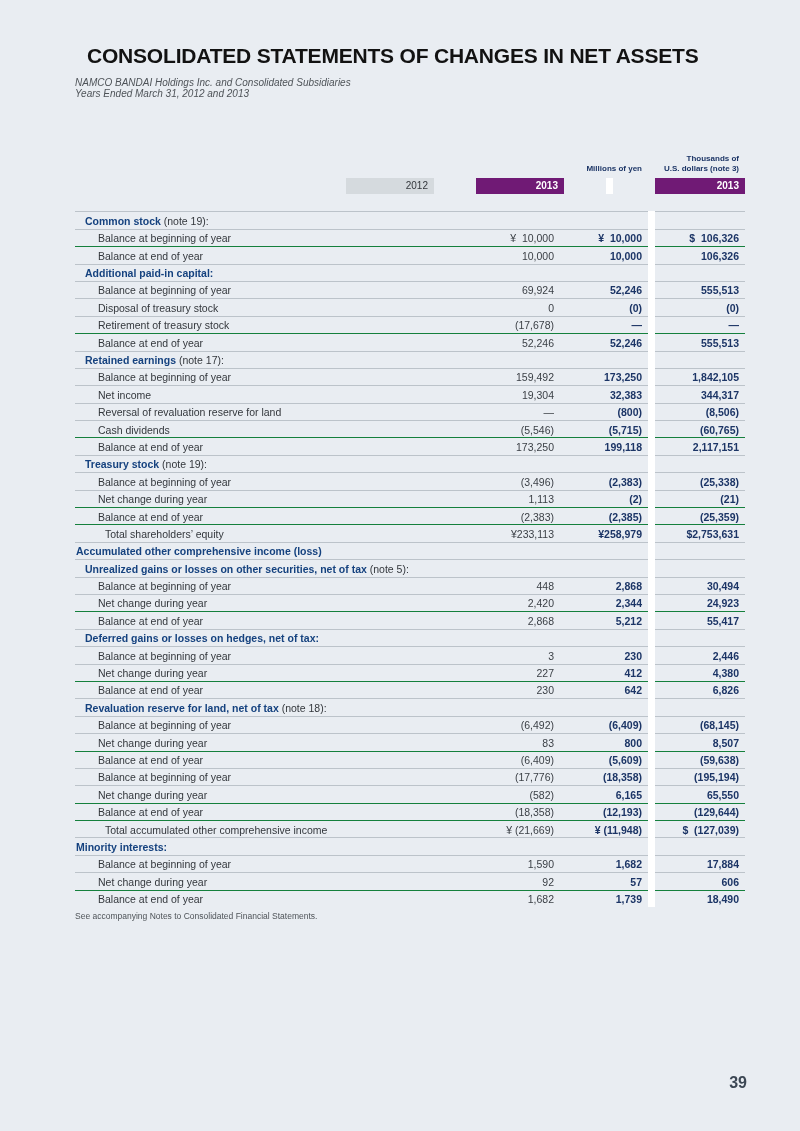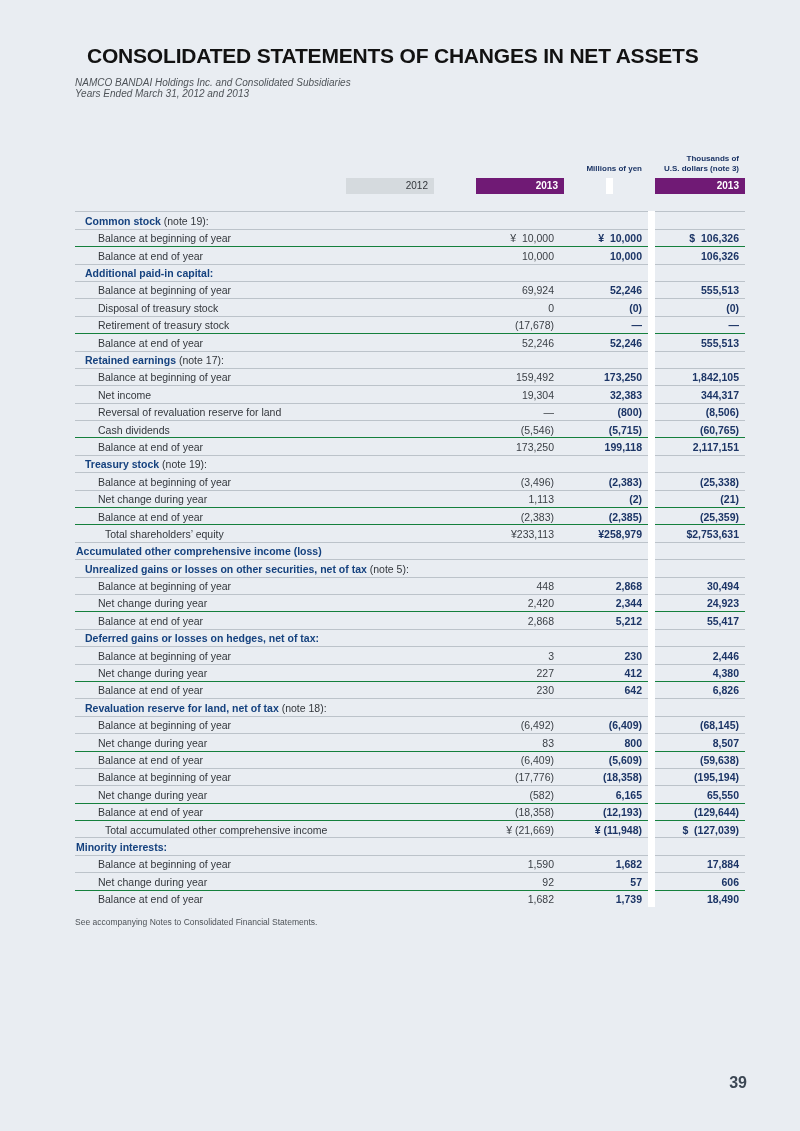--- a/index.html
+++ b/index.html
@@ -45,21 +45,21 @@
   .ind1 { padding-left:10px; }
   .ind2 { padding-left:23px; }
   .ind3 { padding-left:30px; }
 
   .blue-label { color:#15427f; font-weight:bold; }
   .plain-label { color:#33373c; }
   .note-label { color:#33373c; font-weight:normal; }
   .c2012 { color:#3a3f45; }
   .c2013, .cusd { color:#1c3566; font-weight:bold; }
 
-  .footnote { margin-top:10px; font-size:8.5px; color:#4e5358; }
+  .footnote { margin-top:4px; font-size:8.5px; color:#4e5358; }
 
   .page-number {
     position:absolute; right:53px; top:1074px;
     font-size:16px; font-weight:bold; color:#3c4754;
   }
 </style>
 </head>
 <body>
 
 <div class="content">

